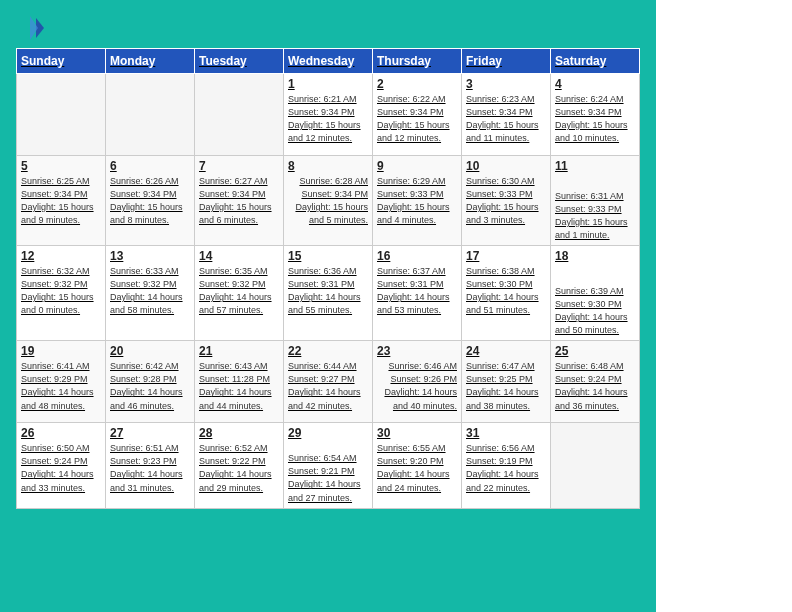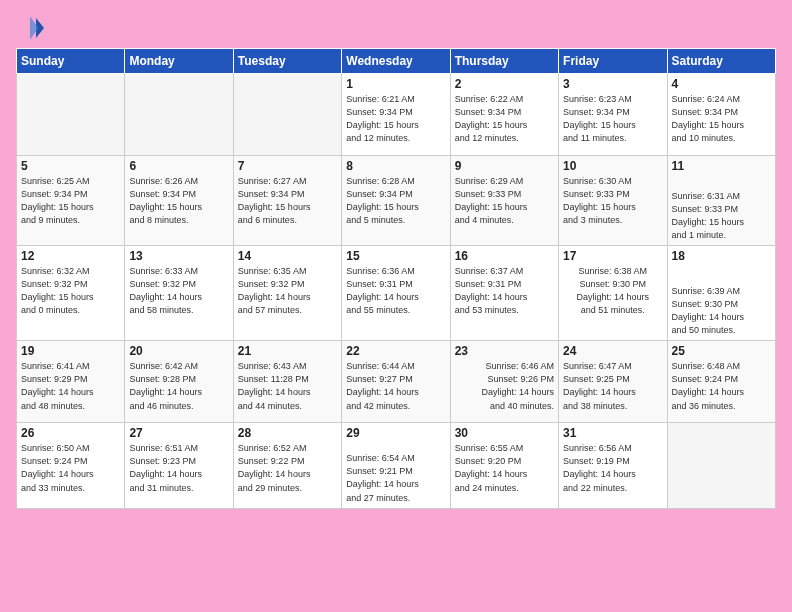--- a/index.html
+++ b/index.html
@@ -4,24 +4,25 @@
   <style>
     * { box-sizing: border-box; margin: 0; padding: 0; }
     body {
       font-family: Arial, sans-serif;
       background: #fff;
       width: 792px;
       height: 612px;
       overflow: hidden;
     }
     .page {
-      width: 792px;
+      width: 656px;
       min-height: 612px;
       padding: 10px 16px 10px 16px;
-      background: #f9a8d4;
+      background: #14b8a6;
+      text-decoration: underline;
     }
     .header {
       display: flex;
       align-items: flex-start;
       justify-content: space-between;
       margin-bottom: 6px;
     }
     .logo {
       display: flex;
       align-items: center;
@@ -186,21 +187,21 @@
           </td>
           <td>
             <span class="day-number">7</span>
             <div class="day-info" style="white-space: pre-line;">Sunrise: 6:27 AM
 Sunset: 9:34 PM
 Daylight: 15 hours
 and 6 minutes.</div>
           </td>
           <td>
             <span class="day-number">8</span>
-            <div class="day-info" style="white-space: pre-line;">Sunrise: 6:28 AM
+            <div class="day-info" style="white-space: pre-line; text-align: right;">Sunrise: 6:28 AM
 Sunset: 9:34 PM
 Daylight: 15 hours
 and 5 minutes.</div>
           </td>
           <td>
             <span class="day-number">9</span>
             <div class="day-info" style="white-space: pre-line;">Sunrise: 6:29 AM
 Sunset: 9:33 PM
 Daylight: 15 hours
 and 4 minutes.</div>
@@ -251,21 +252,21 @@
           </td>
           <td>
             <span class="day-number">16</span>
             <div class="day-info" style="white-space: pre-line;">Sunrise: 6:37 AM
 Sunset: 9:31 PM
 Daylight: 14 hours
 and 53 minutes.</div>
           </td>
           <td>
             <span class="day-number">17</span>
-            <div class="day-info" style="white-space: pre-line; text-align: center;">Sunrise: 6:38 AM
+            <div class="day-info" style="white-space: pre-line;">Sunrise: 6:38 AM
 Sunset: 9:30 PM
 Daylight: 14 hours
 and 51 minutes.</div>
           </td>
           <td>
             <span class="day-number">18</span>
             <div class="day-info" style="white-space: pre-line; margin-top: 22px;">Sunrise: 6:39 AM
 Sunset: 9:30 PM
 Daylight: 14 hours
 and 50 minutes.</div>

